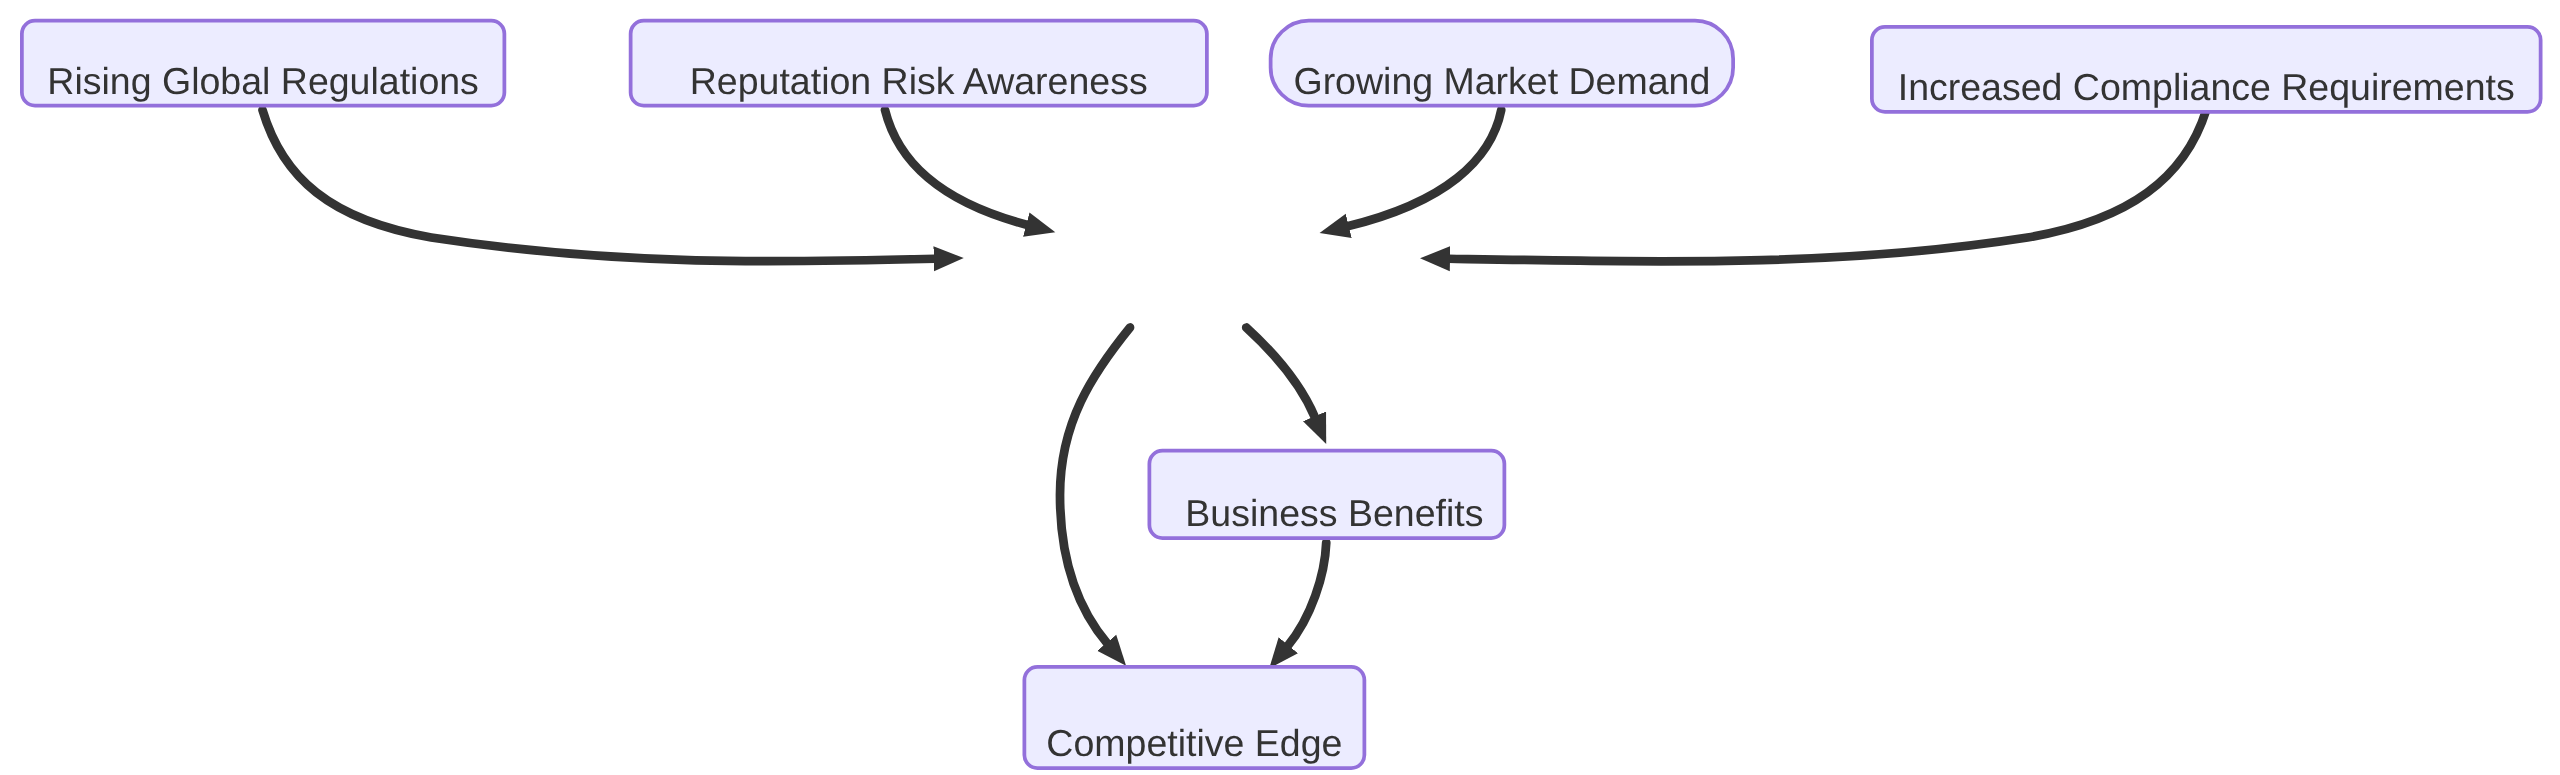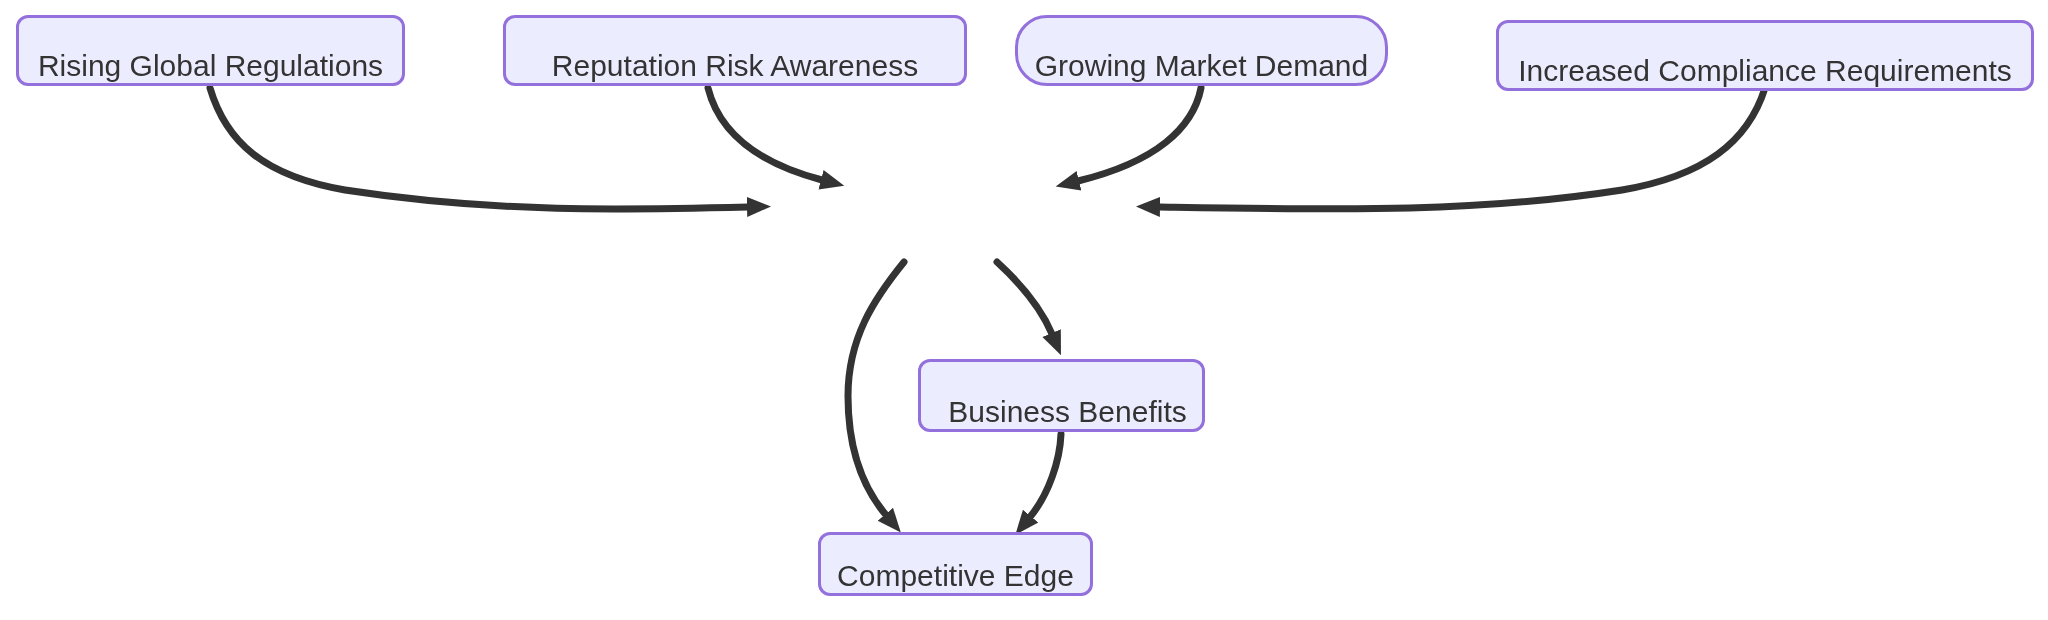--- a/index.html
+++ b/index.html
@@ -45,21 +45,21 @@
     font-size: 30px;
     white-space: nowrap;
   }
   
   .node-rising      { left: 16px;   top: 15px;  width: 389px; height: 71px; }
   .node-reputation  { left: 503px;  top: 15px;  width: 464px; height: 71px; }
   .node-market      { left: 1015px; top: 15px;  width: 373px; height: 71px; border-radius: 32px; }
   .node-compliance  { left: 1496px; top: 2px;  width: 538px; height: 71px; margin-top: 18px; }
   .node-iso         { left: 773px;  top: 188px; width: 360px; height: 72px; }
   .node-benefits    { left: 918px;  top: 359px; width: 287px; height: 73px; padding-left: 12px; }
-  .node-edge        { left: 818px;  top: 532px; width: 275px; height: 64px; }
+  .node-edge        { left: 818px;  top: 532px; width: 275px; height: 84px; }
 </style>
 </head>
 <body>
 
 <div class="canvas">
 
   <svg class="edge-layer" viewBox="0 0 2048 620" xmlns="http://www.w3.org/2000/svg">
     <defs>
       <marker id="arrow" viewBox="0 0 25 24" refX="1" refY="12" markerWidth="25" markerHeight="24" markerUnits="userSpaceOnUse" orient="auto">
         <path class="arrowhead" d="M 0 2 L 24 12 L 0 22 Z"></path>

